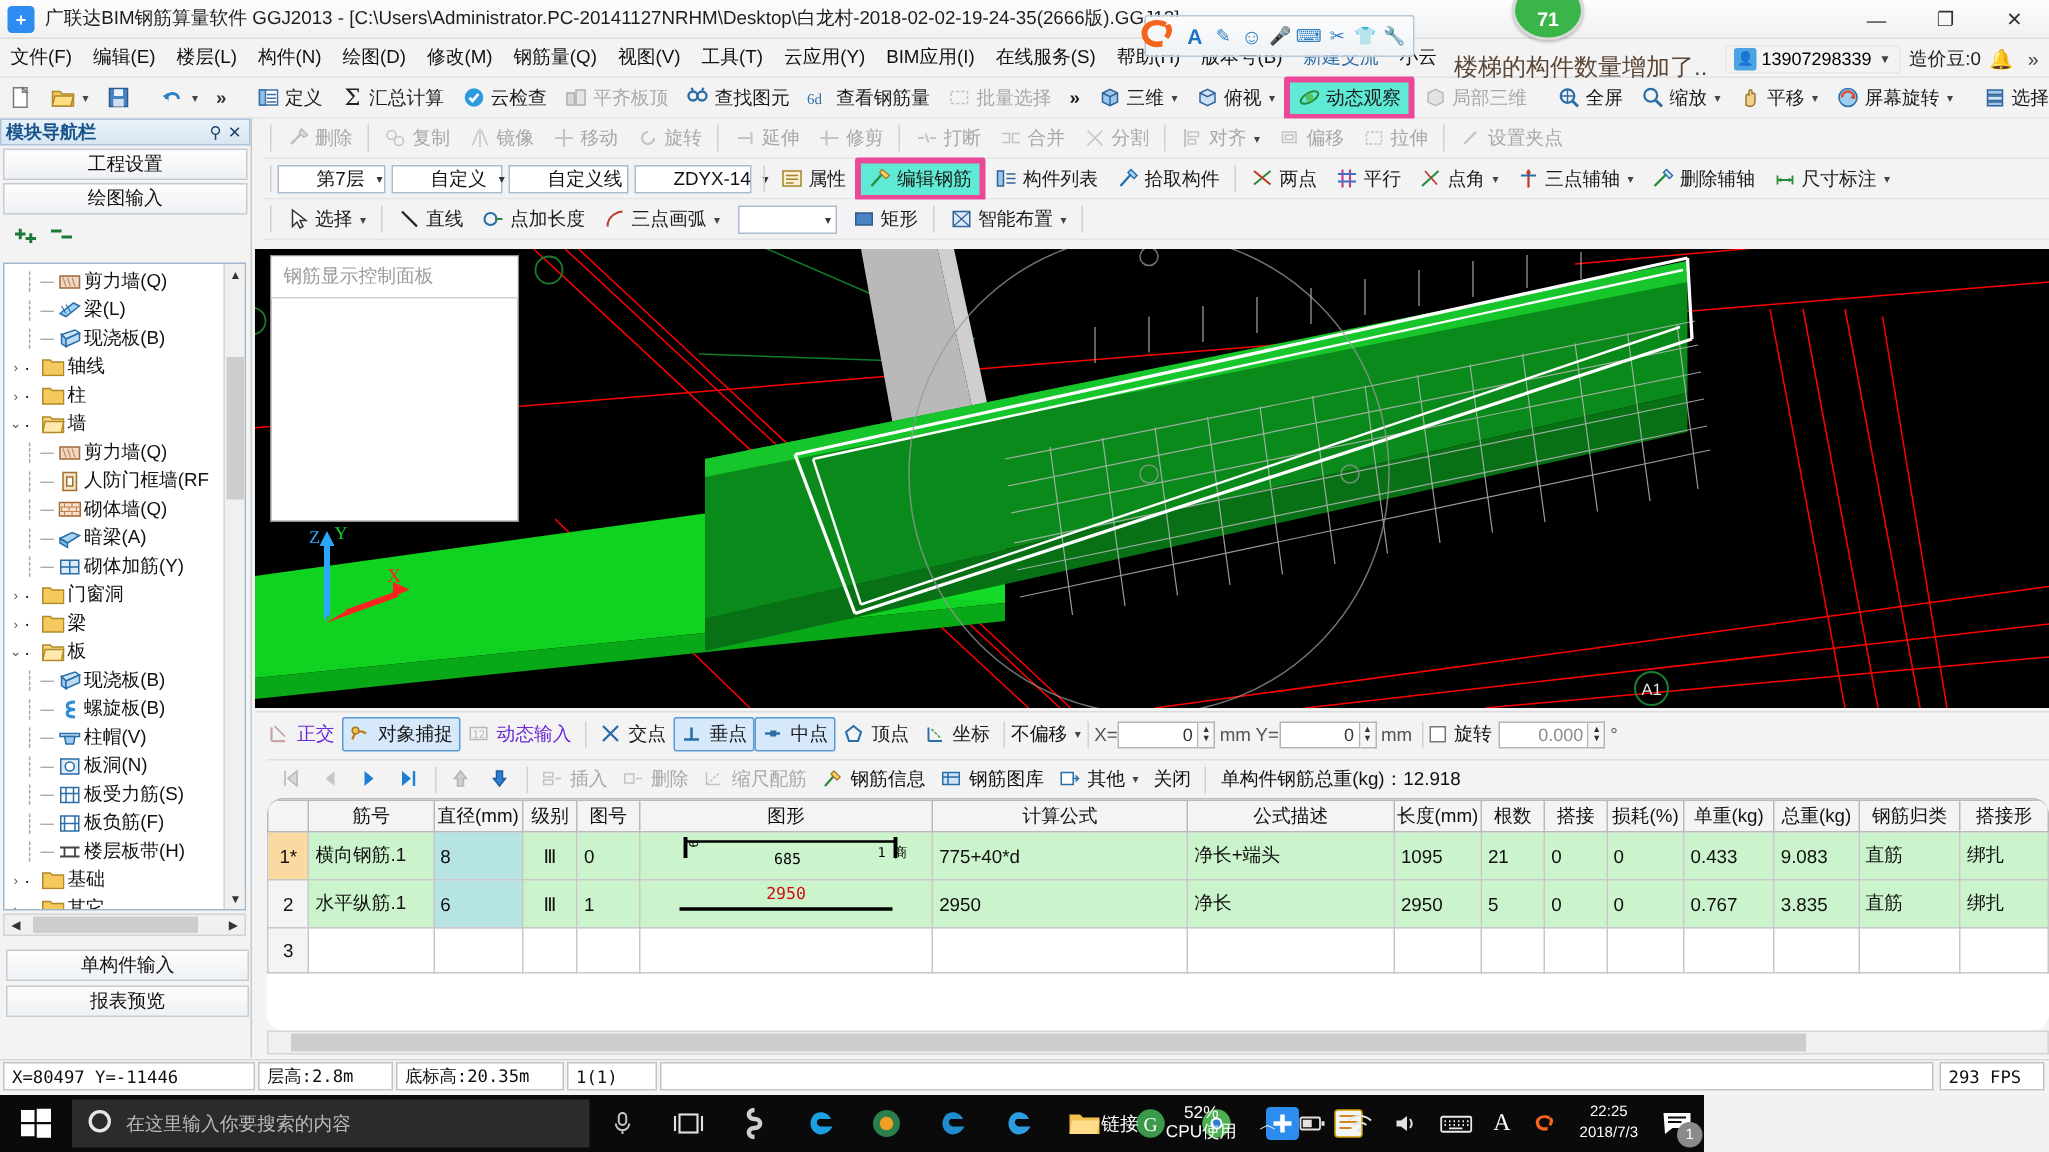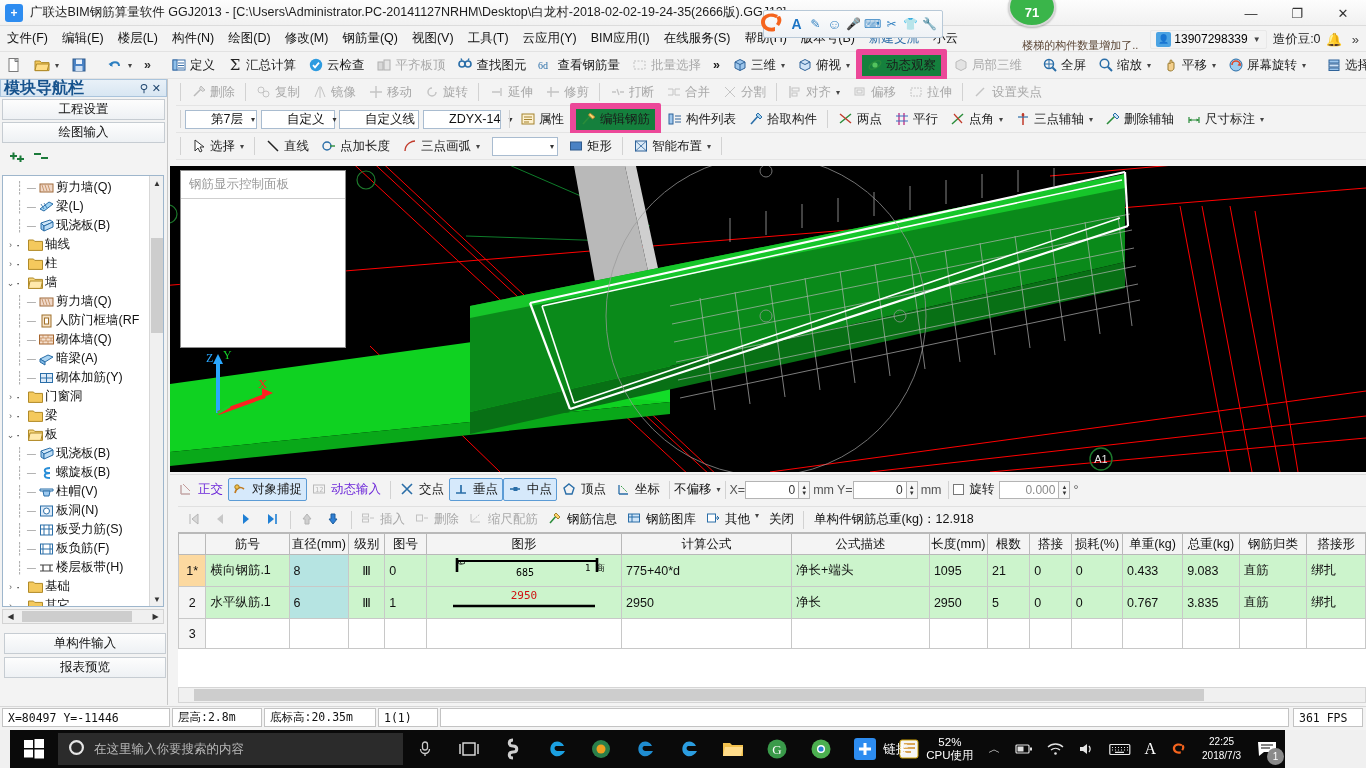--- a/index.html
+++ b/index.html
@@ -22,21 +22,21 @@
   .title-text { margin-left:7px; font-size:12.5px; color:#1d1d1d; white-space:nowrap; }
   .win-btns { position:absolute; right:0; top:0; height:26px; display:flex; }
   .win-btn { width:46px; height:26px; display:flex; align-items:center; justify-content:center;
       font-size:13px; color:#333; }
 
   
   .menubar { position:absolute; left:0; top:26px; width:1366px; height:26px;
       background:#f3f3f3; border-bottom:1px solid #e2e2e2; display:flex; align-items:center; }
   .menu-item { padding:3px 7px; font-size:12.5px; color:#111; white-space:nowrap; }
   .menu-right { position:absolute; right:4px; top:0; height:26px; display:flex; align-items:center; gap:6px;}
-  .notice { color:#5b4636; font-size:11px; padding:0 6px;margin-top:12px; }
+  .notice { color:#5b4636; font-size:16px; padding:0 6px;margin-top:12px; }
   .acct { display:flex; align-items:center; gap:3px; background:#f3f3f3; padding:1px 5px;
       border:1px solid #e8e8e8; border-radius:2px; }
   .acct-ava { width:15px;height:15px;background:#4ba3e3;border-radius:2px;color:#fff;
       font-size:9px;text-align:center;line-height:15px;}
   .bean { color:#222; font-size:12.5px; }
   .bell { color:#3a9bd5; font-size:13px; }
   .chev-more{ color:#444; font-size:13px; padding:0 3px;}
 
   
   .badge71 { position:absolute; left:1008px; top:-13px; width:48px; height:40px;
@@ -51,42 +51,42 @@
   .ime-logo { position:absolute; left:-8px; top:-2px; width:30px; height:30px; }
   .ime-ic { width:17px; height:17px; display:flex; align-items:center; justify-content:center;
       font-size:12px; color:#2d7fc1; }
 
   
   .tb { position:absolute; background:#f3f3f3; display:flex; align-items:center; height:27px; }
   .tbrow1 { left:0; top:52px; width:1366px; border-bottom:1px solid #e4e4e4;}
   .tbtn { display:flex; align-items:center; gap:3px; padding:2px 5px; font-size:12.5px;
       color:#1a1a1a; white-space:nowrap; border:1px solid transparent; border-radius:2px;}
   .tbtn.disabled { color:#a8a8a8; }
-  .tbtn.active { background:#15803d; border:6px solid #ec4899;align-items:center; }
+  .tbtn.active { background:#5eead4; border:4px solid #ec4899;align-items:center; }
   .sep { width:1px; height:18px; background:#d2d2d2; margin:0 4px; }
   .caret { font-size:8px; color:#444; margin-left:2px;}
   .ic { width:16px; height:16px; display:inline-block; position:relative; flex:none; }
 
   
   .tbrow2 { left:176px; top:79px; width:1190px; border-bottom:1px solid #e4e4e4;}
   .tbrow3 { left:176px; top:106px; width:1190px; border-bottom:1px solid #e4e4e4;}
   .tbrow4 { left:176px; top:133px; width:1190px; border-bottom:1px solid #e4e4e4;}
 
   .combo { height:19px; min-width:62px; background:#fff; border:1px solid #a9bcd0;
       display:flex; align-items:center; justify-content:space-between; padding:0 3px 0 5px;
       font-size:12.5px; color:#111; margin-right:4px; }
   .combo .cv { white-space:nowrap;margin-left:20px; }
   .combo .cd { font-size:8px; color:#333; margin-left:8px; }
 
   
   .leftpanel { position:absolute; left:0; top:79px; width:168px; height:626px; background:#f3f3f3;
       border-right:1px solid #c8c8c8; }
   .lp-title { height:18px; background:linear-gradient(#e9f1f8,#d8e6f2); border:1px solid #aac4dc;
       display:flex; align-items:center; padding:0 3px; }
-  .lp-title span.t { color:#16528c; font-size:16px; font-weight:bold; flex:1; }
+  .lp-title span.t { color:#16528c; font-size:12px; font-weight:bold; flex:1; }
   .lp-title span.b { color:#20466e; font-size:11px; padding:0 2px; }
   .lp-btn { height:21px; margin:2px 2px 0 2px; background:linear-gradient(#fdfdfd,#eef1f4);
       border:1px solid #c6ccd2; display:flex; align-items:center; justify-content:center;
       font-size:12.5px; color:#111; }
   .lp-tools { height:22px; margin:2px; display:flex; align-items:center; gap:6px; padding-left:6px;}
   .tree { position:absolute; left:2px; top:96px; width:162px; height:432px; background:#fff;
       border:1px solid #9eb6cc; overflow:hidden; }
   .tree-inner { position:absolute; left:0; top:-17px; width:148px; }
   .tnode { height:19px; display:flex; align-items:center; font-size:12.5px; color:#111;
       white-space:nowrap; padding-left:2px; }
@@ -130,28 +130,28 @@
   .numfield { width:54px; height:18px; background:#fff; border:1px solid #b4b4b4;
       font-size:12px; text-align:right; padding-right:3px; line-height:16px; color:#333;}
   .spin { width:11px; height:18px; border:1px solid #b4b4b4; border-left:none; background:#f6f6f6;
       display:flex; flex-direction:column; align-items:center; justify-content:center;
       font-size:6px; color:#333; line-height:6px;}
   .sqcb { width:11px;height:11px;border:1px solid #777;background:#fff;}
 
   
   .gridtb { position:absolute; left:178px; top:506px; width:1188px; height:26px;
       background:#f3f3f3; border-top:1px solid #e0e0e0; display:flex; align-items:center; padding-left:4px;}
-  .gtb { display:flex; gap:3px; padding:1px 5px; font-size:12.5px; color:#111;
+  .gtb { display:flex; align-items:center; gap:3px; padding:1px 5px; font-size:12.5px; color:#111;
       white-space:nowrap; }
   .gtb.disabled{ color:#a8a8a8; }
   .totalw { font-size:12.5px; color:#111; margin-left:6px; white-space:nowrap;}
 
   
   .tblwrap { position:absolute; left:178px; top:532px; width:1188px; height:155px; background:#fff;
-      overflow:hidden; border-top:1px solid #b9b9b9;}
+      overflow:hidden; border-top:1px solid #b9b9b9;border-radius:11px;}
   table.rebar { border-collapse:collapse; table-layout:fixed; font-size:12.5px; }
   table.rebar th { background:#f4f4f4; border:1px solid #b9b9b9; height:21px; font-weight:normal;
       color:#111; font-size:12.5px; }
   table.rebar td { border:1px solid #c8c8c8; height:30px; padding:0 4px; color:#111;
       font-size:12.5px; vertical-align:middle; }
   .rowhdr { background:#f4f4f4; text-align:center; }
   .rowhdr.cur { background:#fcd9a0; }
   td.green { background:#ccf4cc; }
   td.cyan { background:#b6e4e2; }
   th.hl { background:#fcd9a0; }
@@ -163,21 +163,21 @@
   .tblhthumb{ position:absolute; left:15px; top:1px; width:1010px; height:12px; background:#cdcdcd;}
 
   
   .statusbar { position:absolute; left:0; top:706px; width:1366px; height:22px;
       background:#f3f3f3; border-top:1px solid #d7d7d7; display:flex; align-items:center; }
   .scell { height:19px; border:1px solid #c3c3c3; background:#fff; display:flex; align-items:center;
       padding:0 5px; margin-left:2px; font-family:"DejaVu Sans Mono","Liberation Mono",monospace;
       font-size:11.5px; color:#111; white-space:nowrap;}
 
   
-  .taskbar { position:absolute; left:10px; top:730px; width:1275px; height:38px; background:#0a0a0a; display:flex; align-items:center;}
+  .taskbar { position:absolute; left:0; top:730px; width:1136px; height:38px; background:#0a0a0a; display:flex; align-items:center;}
   .startbtn{ width:48px;height:38px;display:flex;align-items:center;justify-content:center;}
   .searchbox{ width:345px;height:32px;background:#2b2b2b;display:flex;align-items:center;gap:9px;padding:0 10px;}
   .searchtxt{ color:#b9b9b9; font-size:12.5px;}
   .tbicon{ width:44px;height:38px;display:flex;align-items:center;justify-content:center;}
   .tray{ position:absolute; right:0; top:0; height:38px; display:flex; align-items:center; }
   .trayitem{ padding:0 7px; color:#eaeaea; font-size:12px; display:flex; align-items:center;}
   .cpu{ color:#fff; font-size:11.5px; line-height:13px; text-align:center; padding:0 8px;}
   .clock{ color:#fff; font-size:10px; line-height:14px; text-align:center; padding:0 8px;}
   .linktxt{ color:#fff; font-size:12.5px; padding:0 10px;}
   .actioncenter{ width:36px;height:38px;display:flex;align-items:center;justify-content:center;position:relative;}
@@ -1414,21 +1414,21 @@
   <div class="tblhscroll">
     <div class="tblhthumb"></div>
   </div>
 
   <div class="statusbar">
     <div class="scell" style="width:168px">X=80497  Y=-11446</div>
     <div class="scell" style="width:90px">层高:2.8m</div>
     <div class="scell" style="width:112px">底标高:20.35m</div>
     <div class="scell" style="width:60px">1(1)</div>
     <div class="scell" style="flex:1;margin-right:2px;"></div>
-    <div class="scell" style="width:70px;margin-right:3px;">361 FPS</div>
+    <div class="scell" style="width:70px;margin-right:3px;">293 FPS</div>
   </div>
 </div>
 
 <div class="taskbar">
   <div class="startbtn">
     <svg width="20" height="20" viewBox="0 0 20 20">
         <rect x="0" y="1" width="9" height="8" fill="#fff"></rect>
         <rect x="10.5" y="0" width="9.5" height="9" fill="#fff"></rect>
         <rect x="0" y="10.5" width="9" height="8" fill="#fff"></rect>
         <rect x="10.5" y="10.5" width="9.5" height="9" fill="#fff"></rect>

